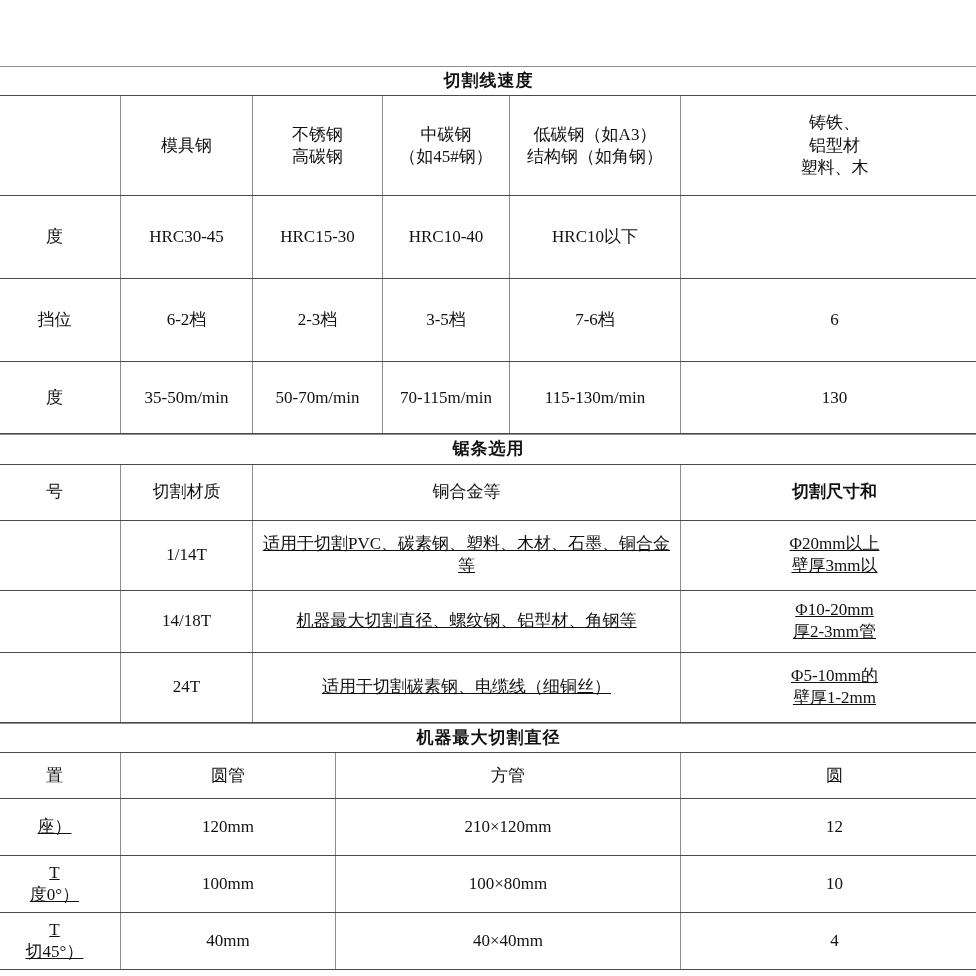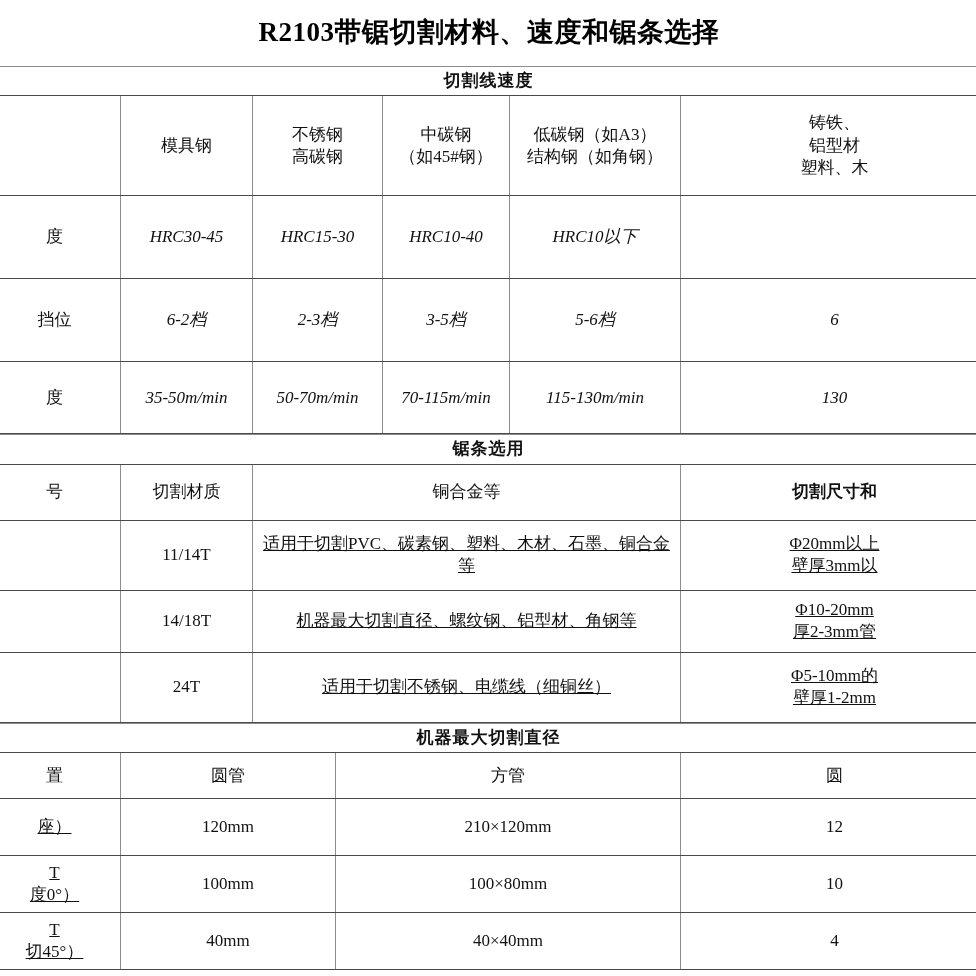--- a/index.html
+++ b/index.html
@@ -88,36 +88,35 @@
   td.left {
     text-align: left;
     padding-left: 8px;
     text-decoration: underline;
   }
   td.red {
     color: #e41b17;
     font-weight: bold;
   }
   td.thickbottom { border-bottom: 2px solid #3a3a3a; }
-  .nowrap { white-space: nowrap; font-style: italic; }
+  .nowrap { white-space: nowrap; }
   .two-line { line-height: 1.38; }
   
   col.c0 { width: 132px; }
   col.c1 { width: 132px; }
   col.c2 { width: 130px; }
   col.c3 { width: 127px; }
   col.c4 { width: 171px; }
   col.c5 { width: 308px; }
 </style>
 </head>
 <body>
 
 <div id="page">
 
-  <div id="title">R2103带锯切割材料、速度和锯条选择</div>
 
   <div id="sheet-viewport">
     <div id="sheet">
 
       <table class="sheet-table">
         <colgroup>
           <col class="c0">
             <col class="c1">
             <col class="c2">
             <col class="c3">
@@ -155,21 +154,21 @@
             <td class="nowrap">HRC15-30</td>
             <td class="nowrap">HRC10-40</td>
             <td class="nowrap">HRC10以下</td>
             <td class="nowrap"></td>
           </tr>
           <tr style="height:83px;">
             <td class="rowlabel">挡位</td>
             <td class="nowrap">6-2档</td>
             <td class="nowrap">2-3档</td>
             <td class="nowrap">3-5档</td>
-            <td class="nowrap">5-6档</td>
+            <td class="nowrap">7-6档</td>
             <td class="nowrap">6</td>
           </tr>
           <tr style="height:72px;">
             <td class="rowlabel thickbottom">度</td>
             <td class="nowrap thickbottom">35-50m/min</td>
             <td class="nowrap thickbottom">50-70m/min</td>
             <td class="nowrap thickbottom">70-115m/min</td>
             <td class="nowrap thickbottom">115-130m/min</td>
             <td class="nowrap thickbottom">130</td>
           </tr>
@@ -188,40 +187,40 @@
             <td class="section-head" colspan="4">锯条选用</td>
           </tr>
           <tr style="height:56px;">
             <td class="colhead">号</td>
             <td class="colhead">切割材质</td>
             <td class="colhead">铜合金等</td>
             <td class="colhead red">切割尺寸和</td>
           </tr>
           <tr style="height:70px;">
             <td></td>
-            <td>11/14T</td>
+            <td>1/14T</td>
             <td class="left">适用于切割PVC、碳素钢、塑料、木材、石墨、铜合金等</td>
             <td class="left two-line">
               <div>Φ20mm以上</div>
               <div>壁厚3mm以</div>
             </td>
           </tr>
           <tr style="height:62px;">
             <td></td>
             <td>14/18T</td>
             <td class="left">机器最大切割直径、螺纹钢、铝型材、角钢等</td>
             <td class="left two-line">
               <div>Φ10-20mm</div>
               <div>厚2-3mm管</div>
             </td>
           </tr>
           <tr style="height:70px;">
             <td class="thickbottom"></td>
             <td class="thickbottom">24T</td>
-            <td class="left thickbottom">适用于切割不锈钢、电缆线（细铜丝）</td>
+            <td class="left thickbottom">适用于切割碳素钢、电缆线（细铜丝）</td>
             <td class="left two-line thickbottom">
               <div>Φ5-10mm的</div>
               <div>壁厚1-2mm</div>
             </td>
           </tr>
         </tbody>
       </table>
 
       <table class="sheet-table">
         <colgroup>

